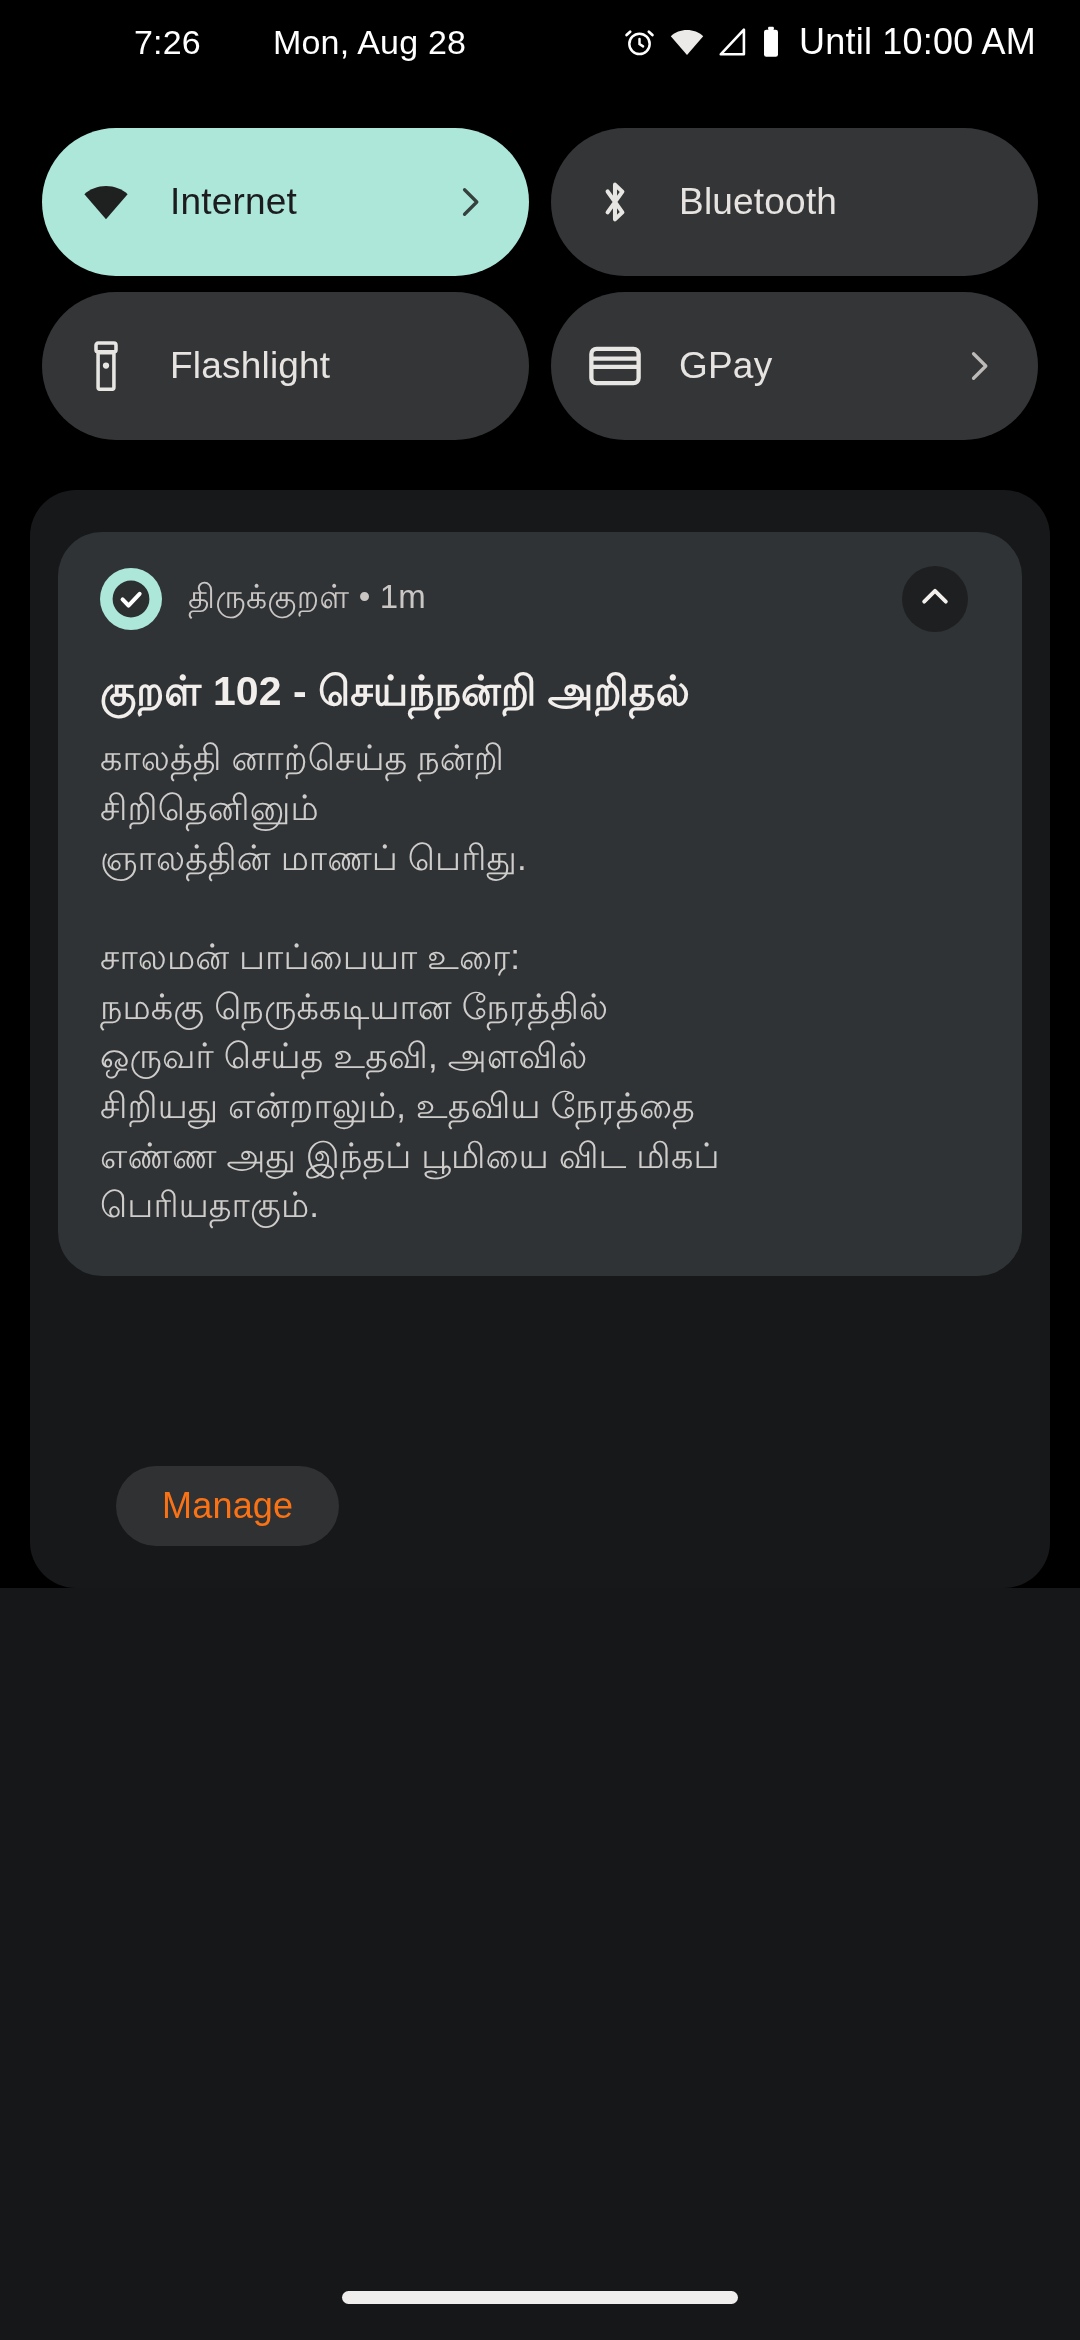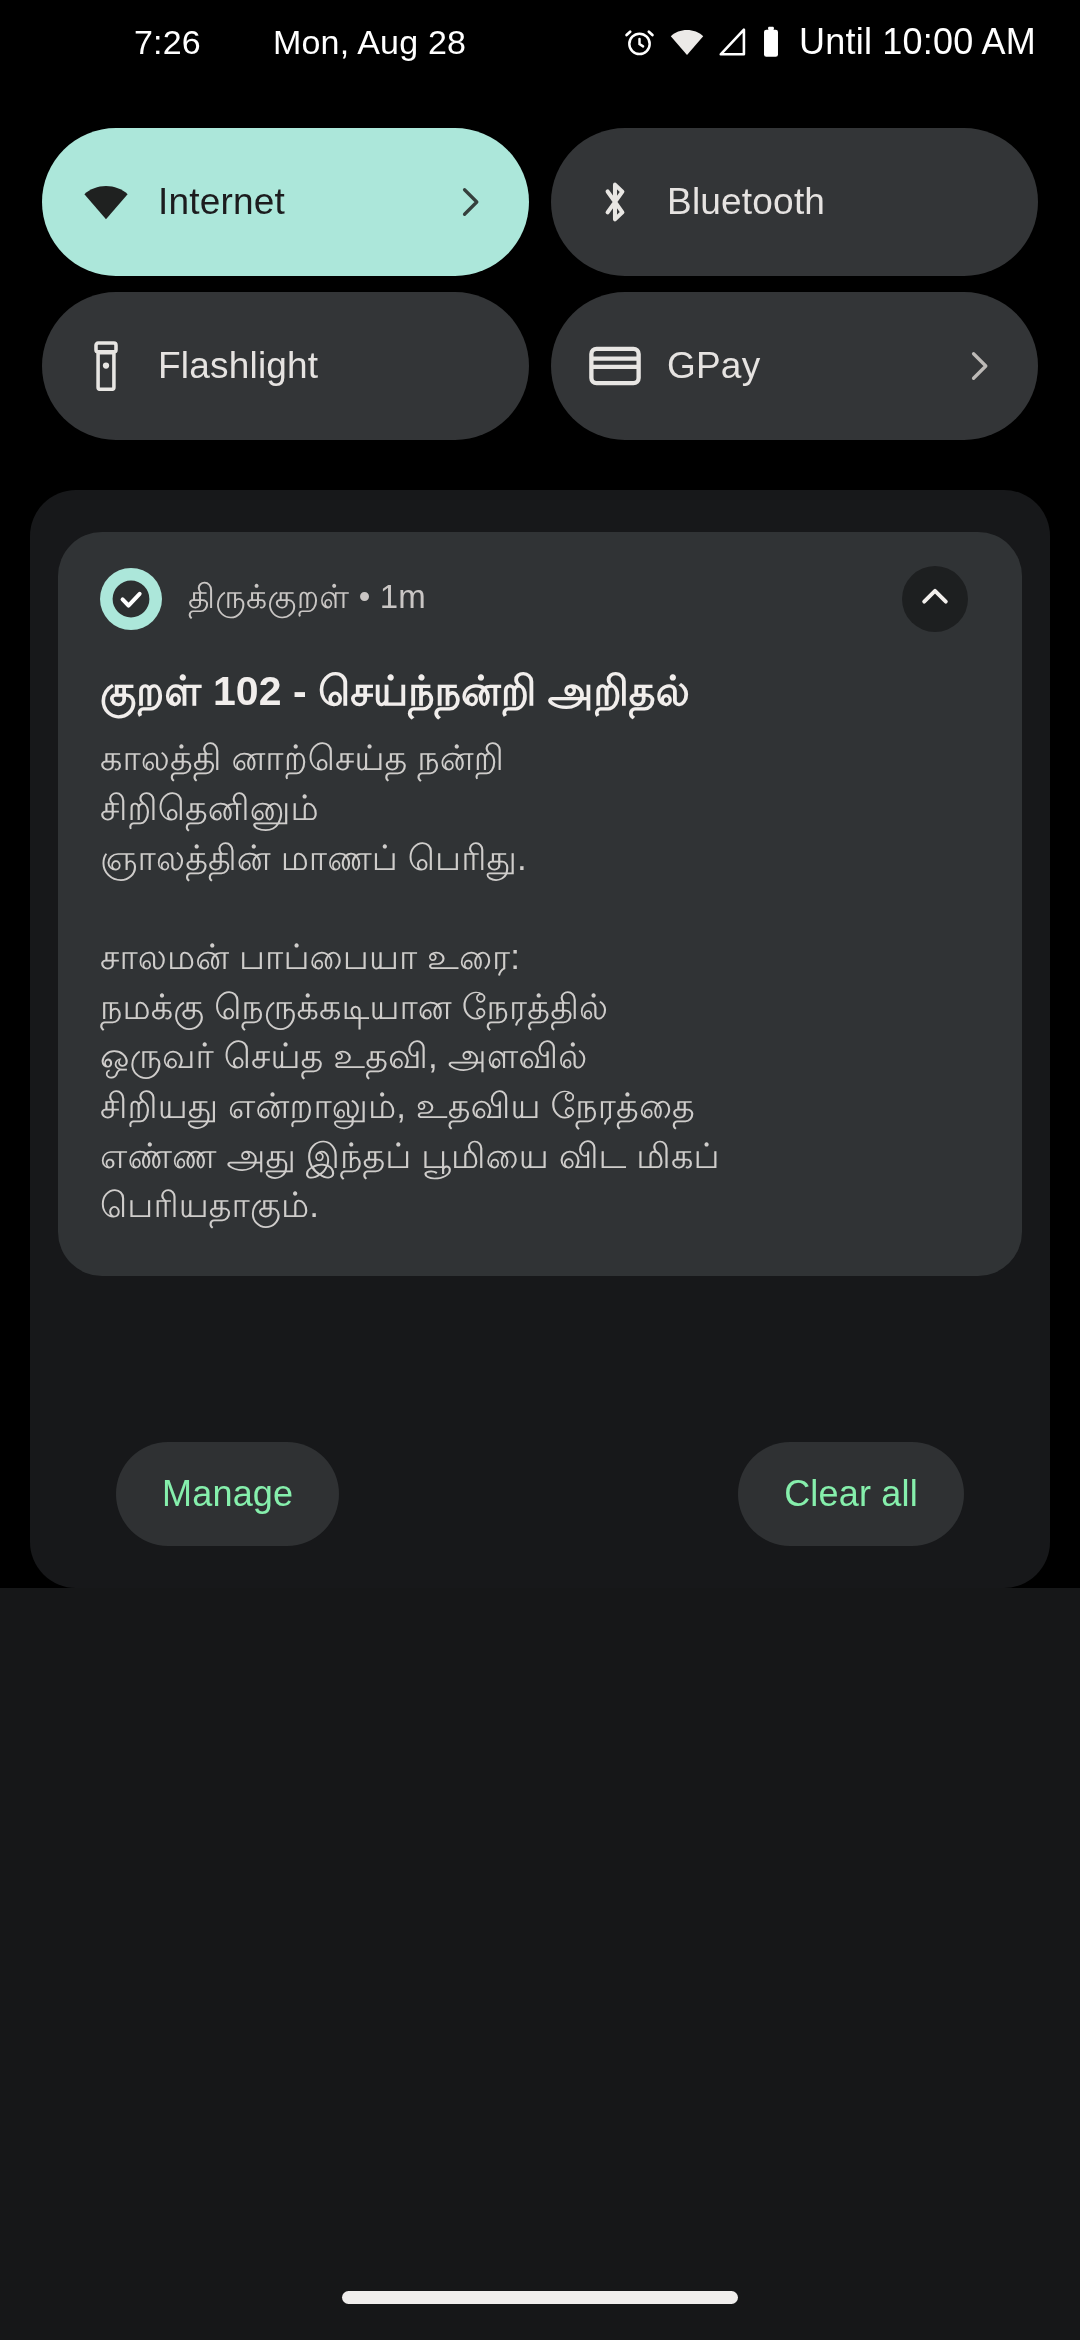--- a/index.html
+++ b/index.html
@@ -40,20 +40,21 @@
     grid-template-columns:1fr 1fr;
     gap:16px 22px;
   }
   .tile {
     height:148px;
     border-radius:74px;
     background:#333537;
     display:flex; align-items:center;
     padding:0 38px;
     position:relative;
+    gap:12px;
   }
   .tile.active { background:#ace7da; }
   .tile-icon {
     width:52px; height:52px;
     display:flex; align-items:center; justify-content:center;
     flex:0 0 52px;
   }
   .tile-label {
     margin-left:26px;
     font-size:37px;
@@ -122,24 +123,24 @@
     white-space:pre-wrap;
     letter-spacing:0.1px;
   }
 
   
   .shade-actions {
     position:absolute; left:86px; right:86px; bottom:42px;
     display:flex; align-items:center; justify-content:space-between;
   }
   .pill-btn {
-    height:104px;
+    height:80px;
     border-radius:52px;
     background:#2f3133;
-    color:#86efac;
+    color:#f97316;
     font-size:36px;
     display:flex; align-items:center; justify-content:center;
     padding:8px 46px;
     letter-spacing:0.2px;
     border:none;
     font-family:inherit;
   }
 
   
   .gesture-bar {
@@ -278,20 +279,19 @@
 நமக்கு நெருக்கடியான நேரத்தில்
 ஒருவர் செய்த உதவி, அளவில்
 சிறியது என்றாலும், உதவிய நேரத்தை
 எண்ண அது இந்தப் பூமியை விட மிகப்
 பெரியதாகும்.</div>
 
     </div>
 
     <div class="shade-actions">
       <button class="pill-btn">Manage</button>
-      <button class="pill-btn">Clear all</button>
     </div>
 
   </div>
 
   <div class="gesture-bar"></div>
 
 </div>
 
 </body></html>

